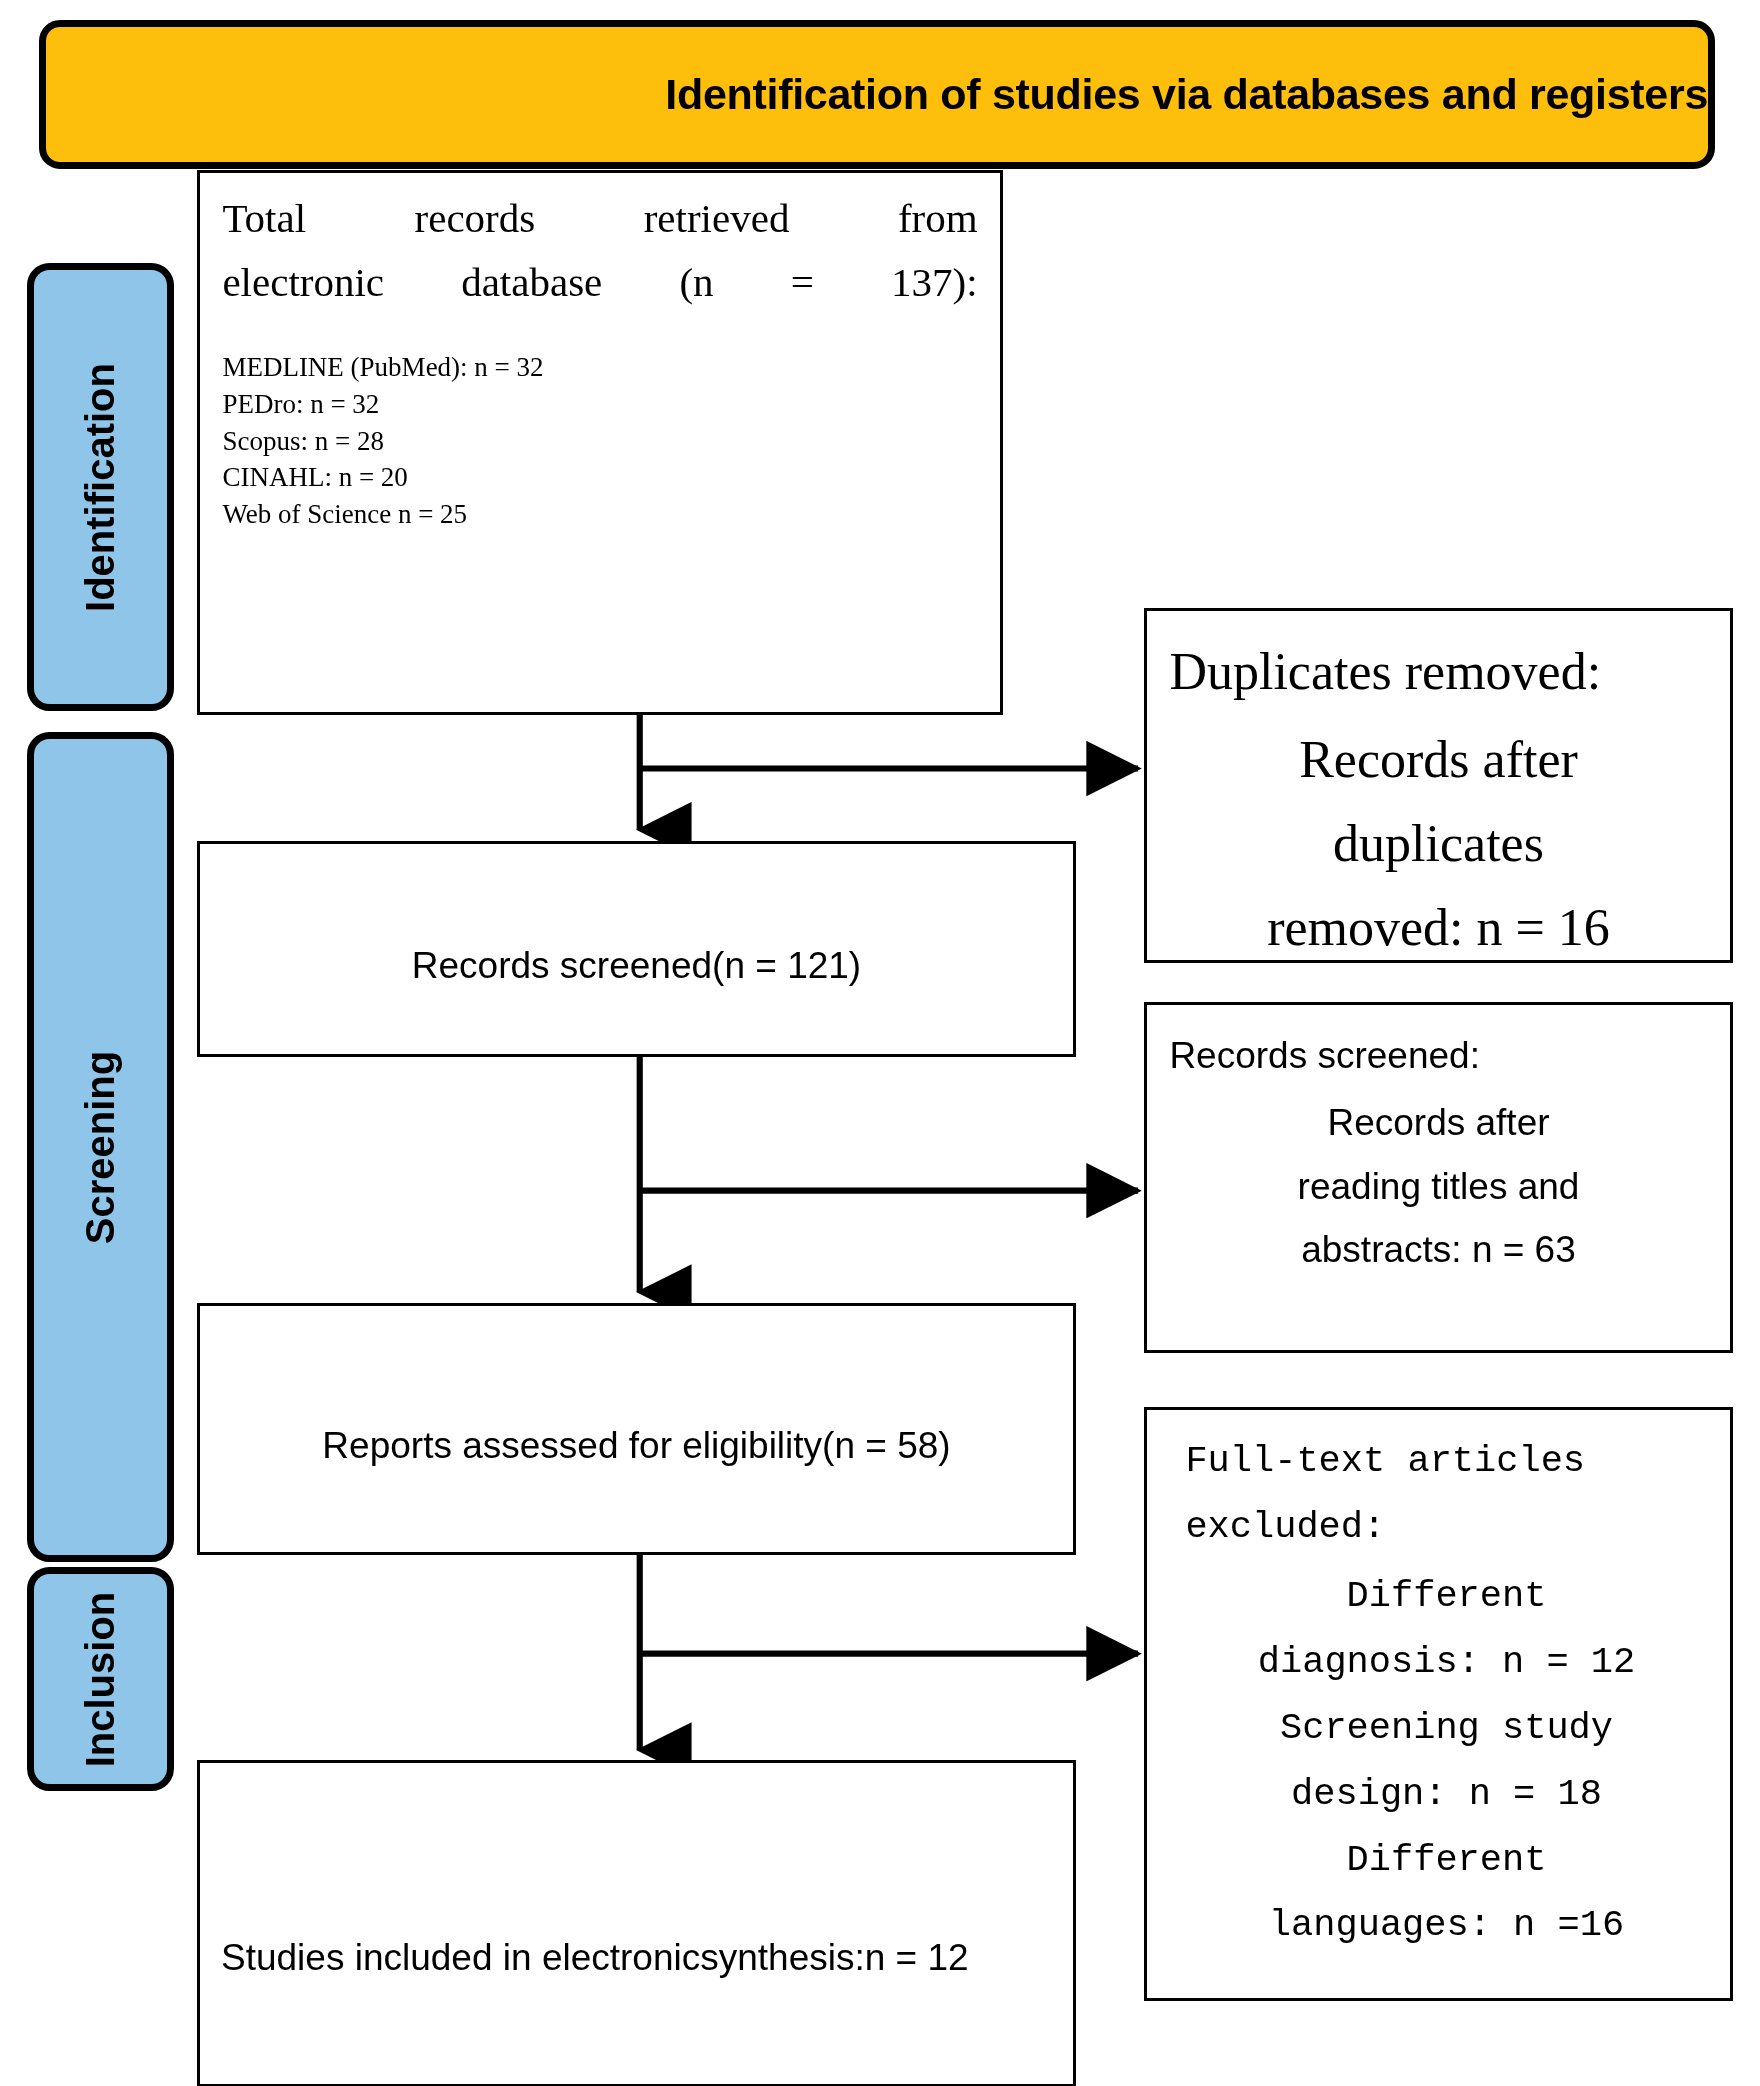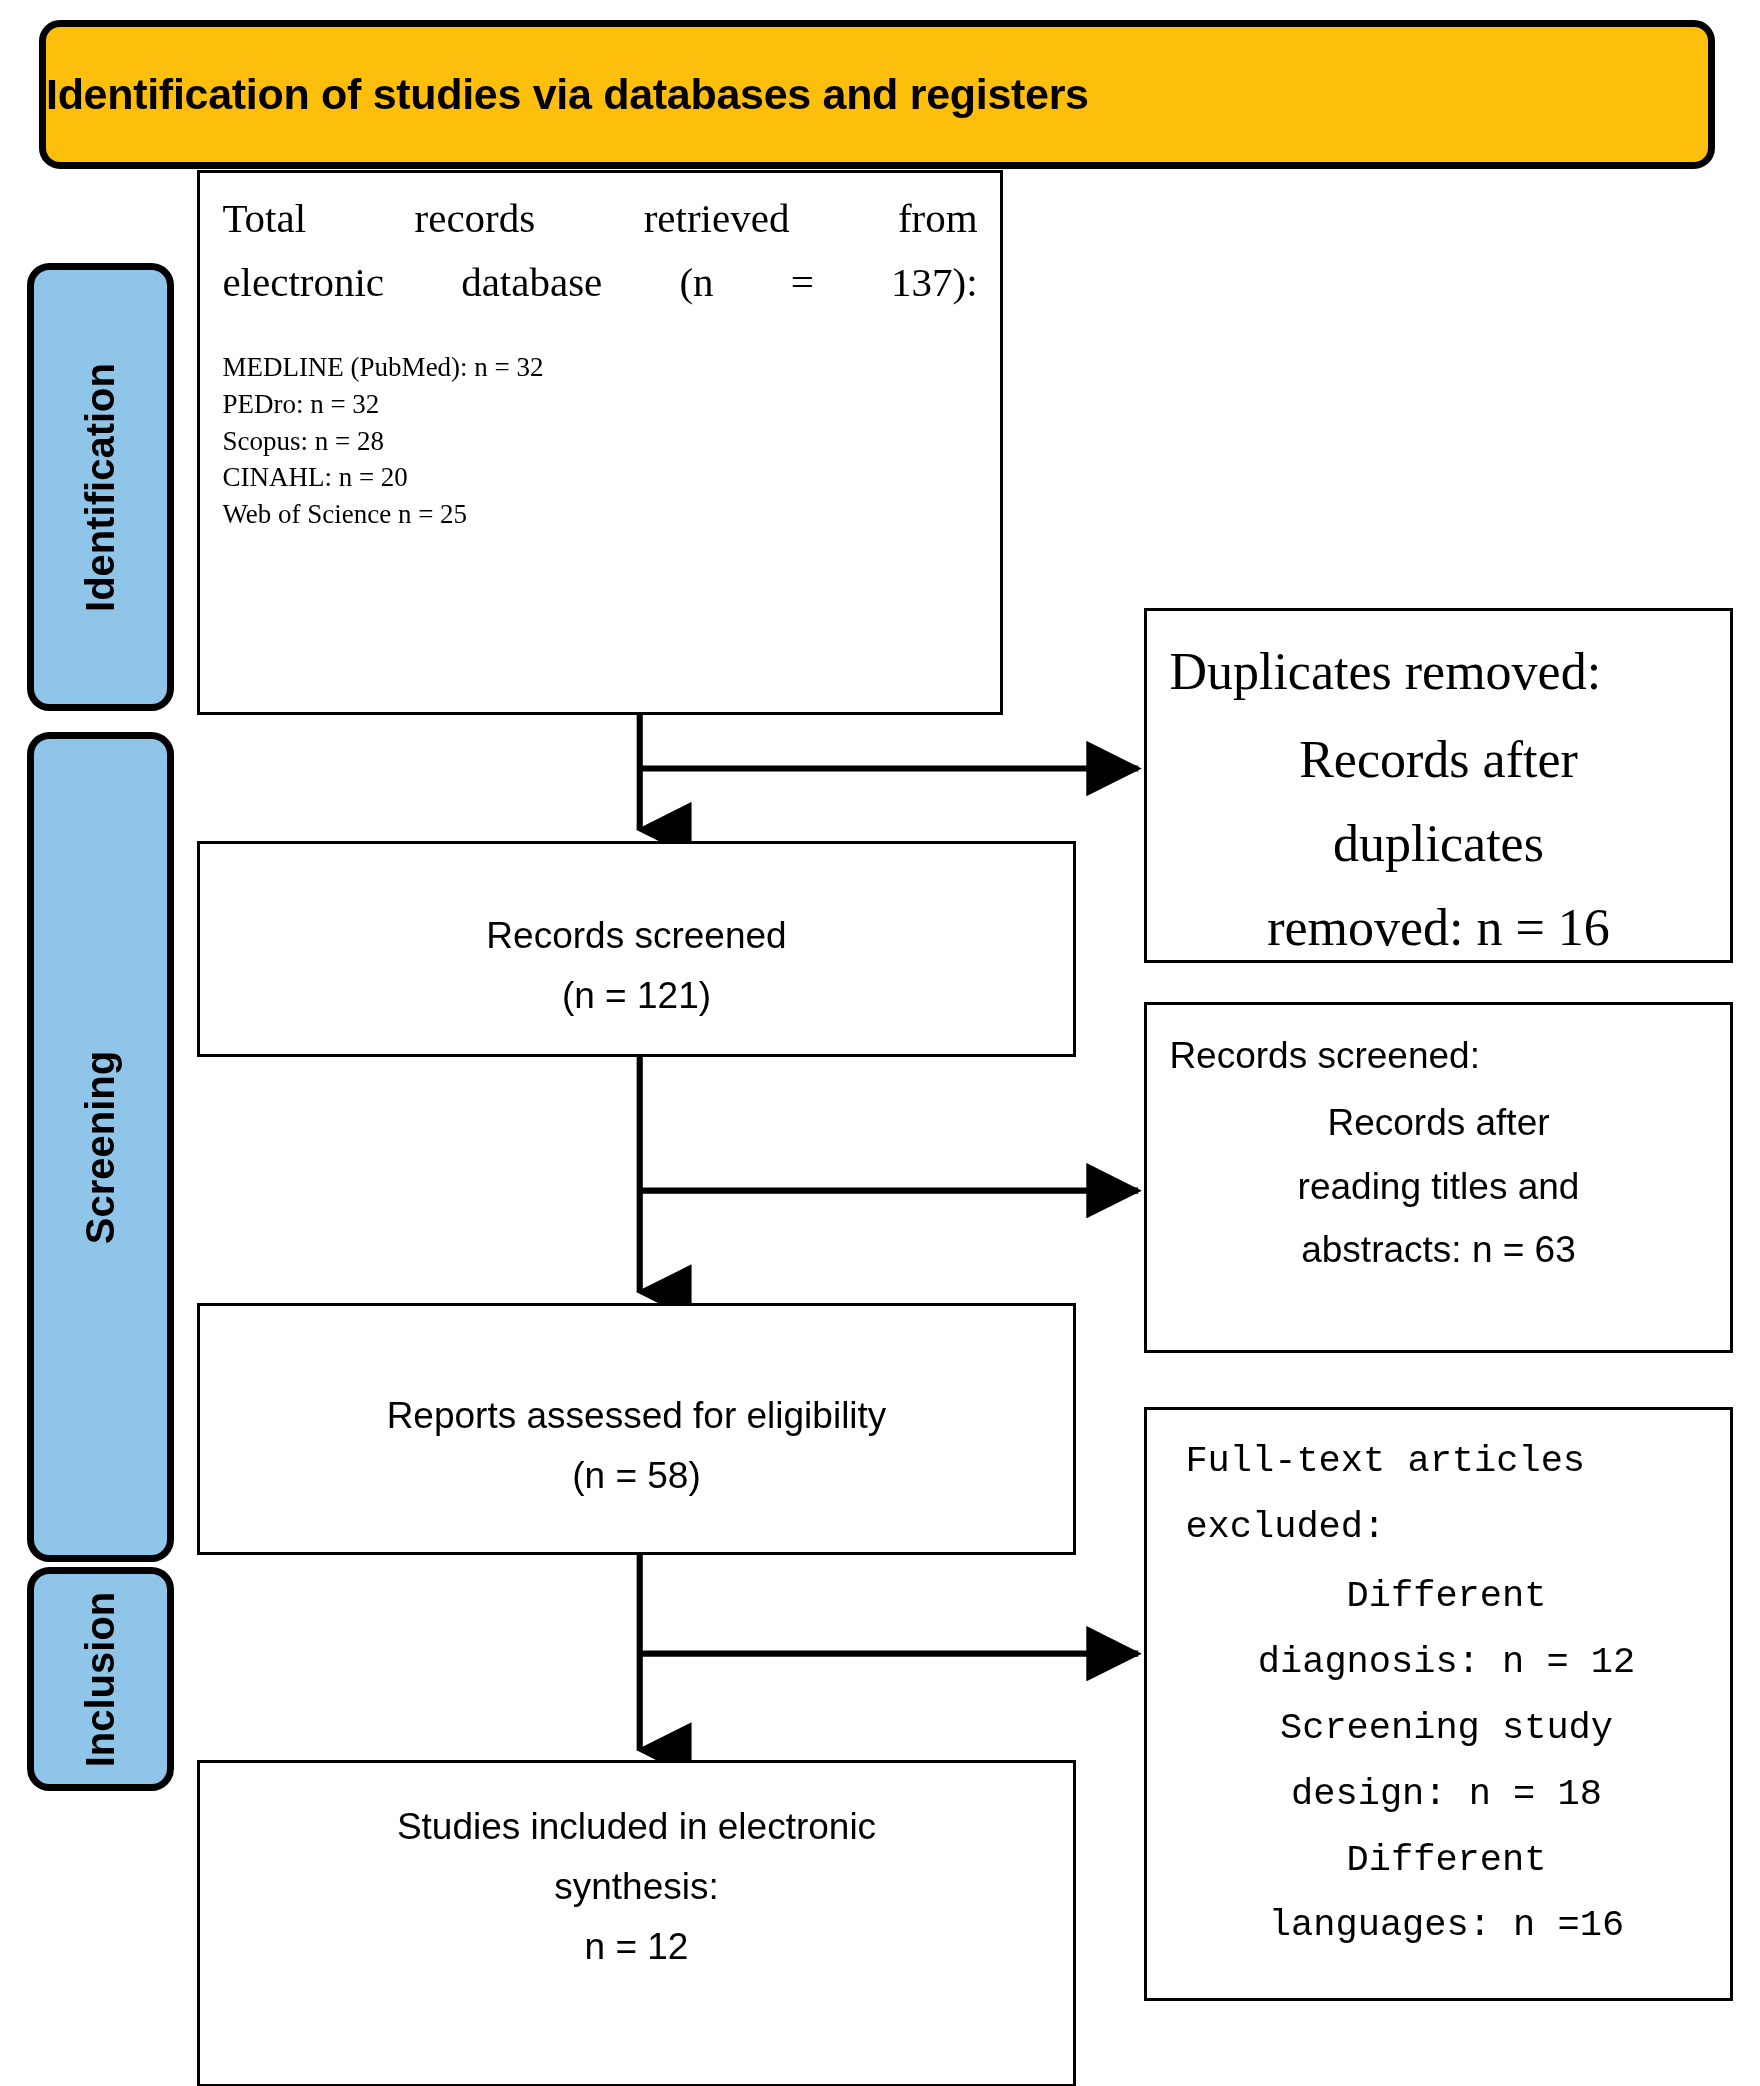--- a/index.html
+++ b/index.html
@@ -23,21 +23,21 @@
     left: 39px;
     top: 19.6px;
     width: 1676px;
     height: 149px;
     background: #FDBE0C;
     border: 7.3px solid #000000;
     border-radius: 21px;
     box-sizing: border-box;
     display: flex;
     align-items: center;
-    justify-content: flex-start;
+    justify-content: flex-end;
   }
   .banner-title {
     font-family: "Liberation Sans", "DejaVu Sans", sans-serif;
     font-weight: bold;
     font-size: 43px;
     color: #000000;
     letter-spacing: -0.3px;
     text-align: center;
     white-space: nowrap;
   }
@@ -96,21 +96,21 @@
     font-size: 27px;
     line-height: 1.36;
     margin: 0;
     white-space: nowrap;
   }
 
   
   .center-box .box-inner {
     height: 100%;
     display: flex;
-    flex-direction: column;
+    flex-direction: row;
     align-items: center;
     justify-content: center;
     font-family: "Liberation Sans", "DejaVu Sans", sans-serif;
     font-size: 37px;
     line-height: 1.62;
     text-align: center;
   }
   #box-screened   { left: 197px; top: 841px; width: 879px; height: 216px; }
   #box-eligible   { left: 197px; top: 1303px; width: 879px; height: 252px; }
   #box-included   { left: 197px; top: 1760px; width: 879px; height: 327px; }

